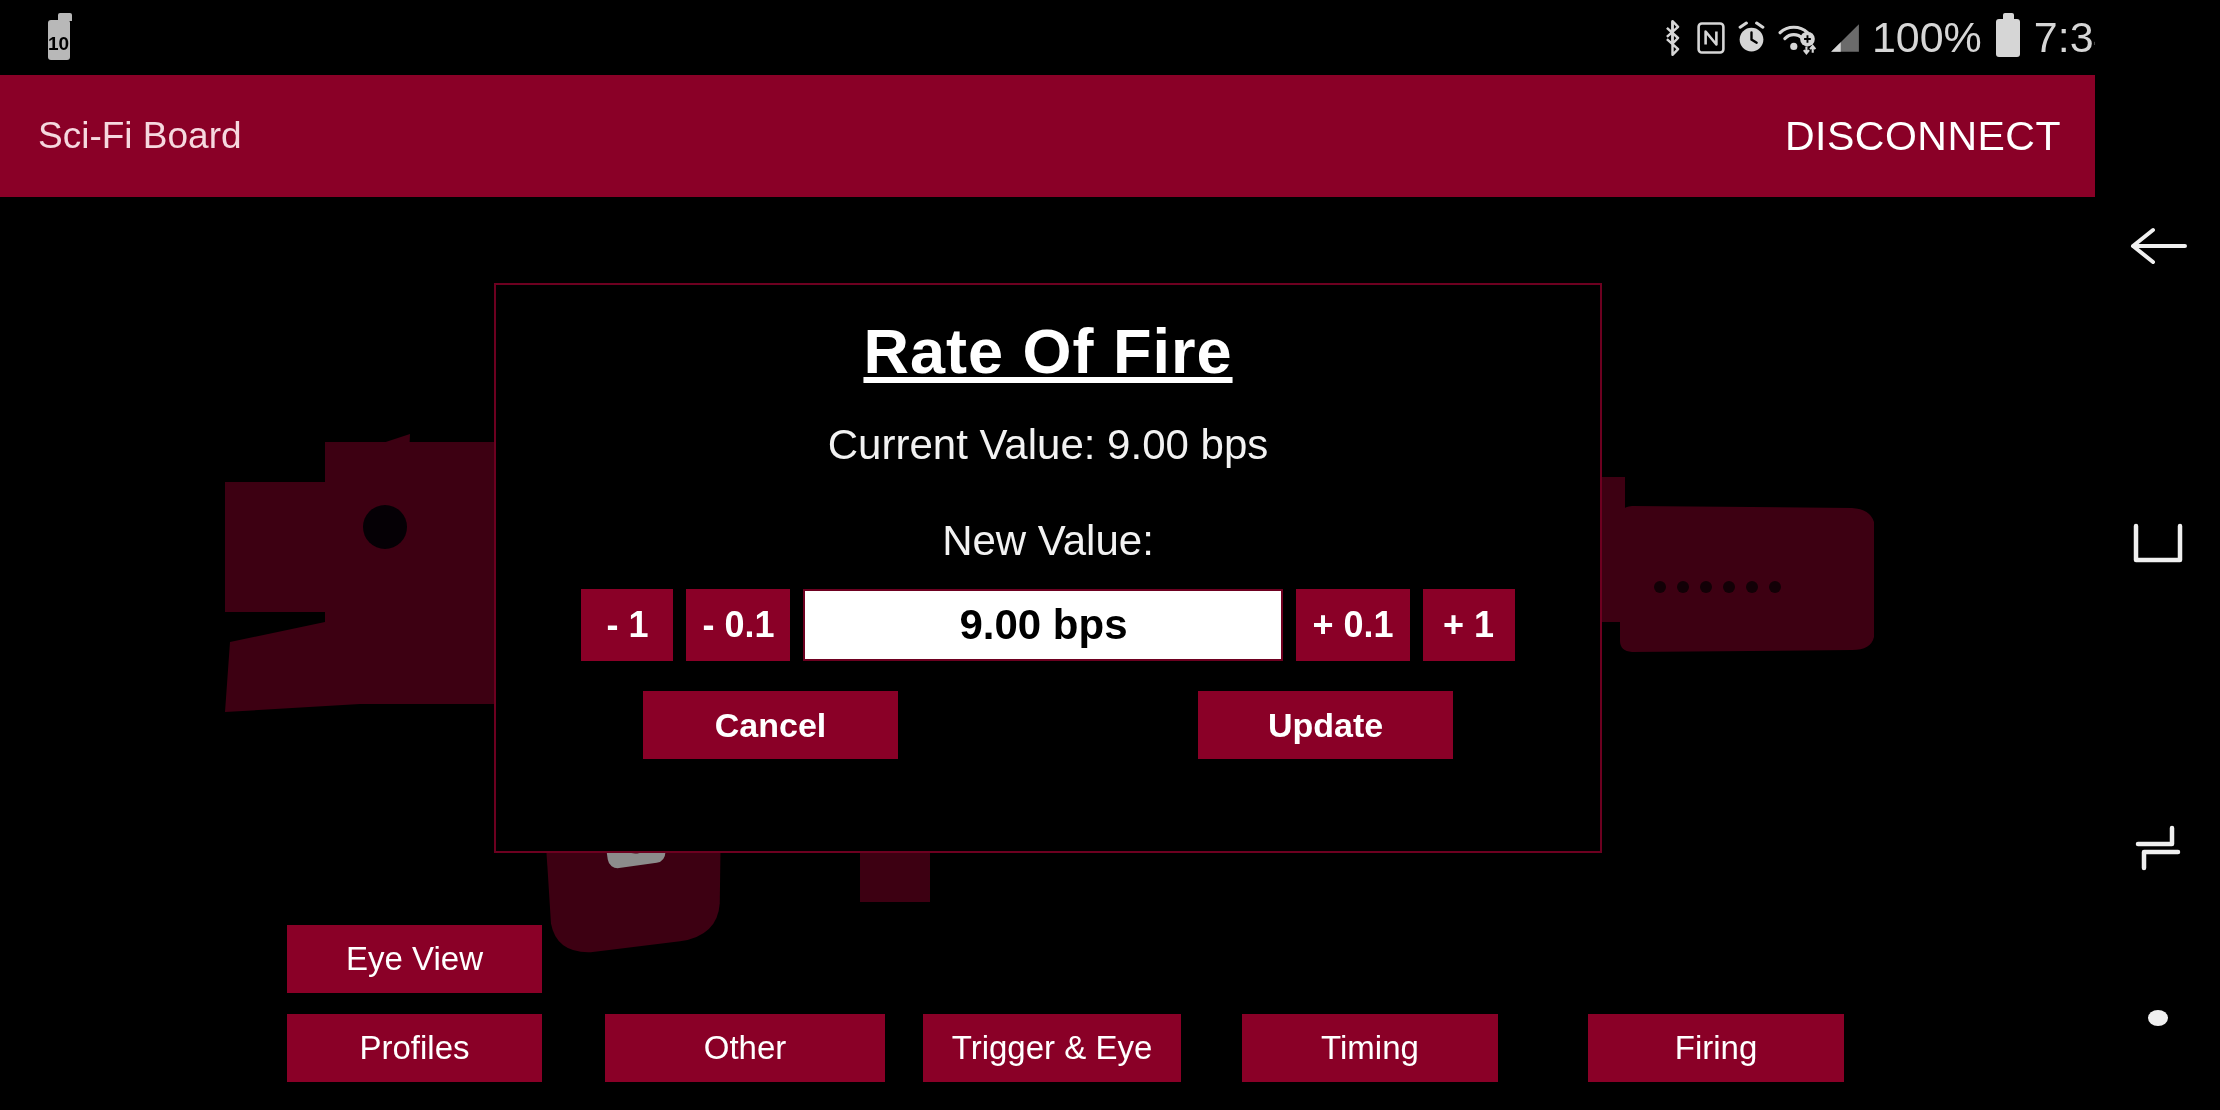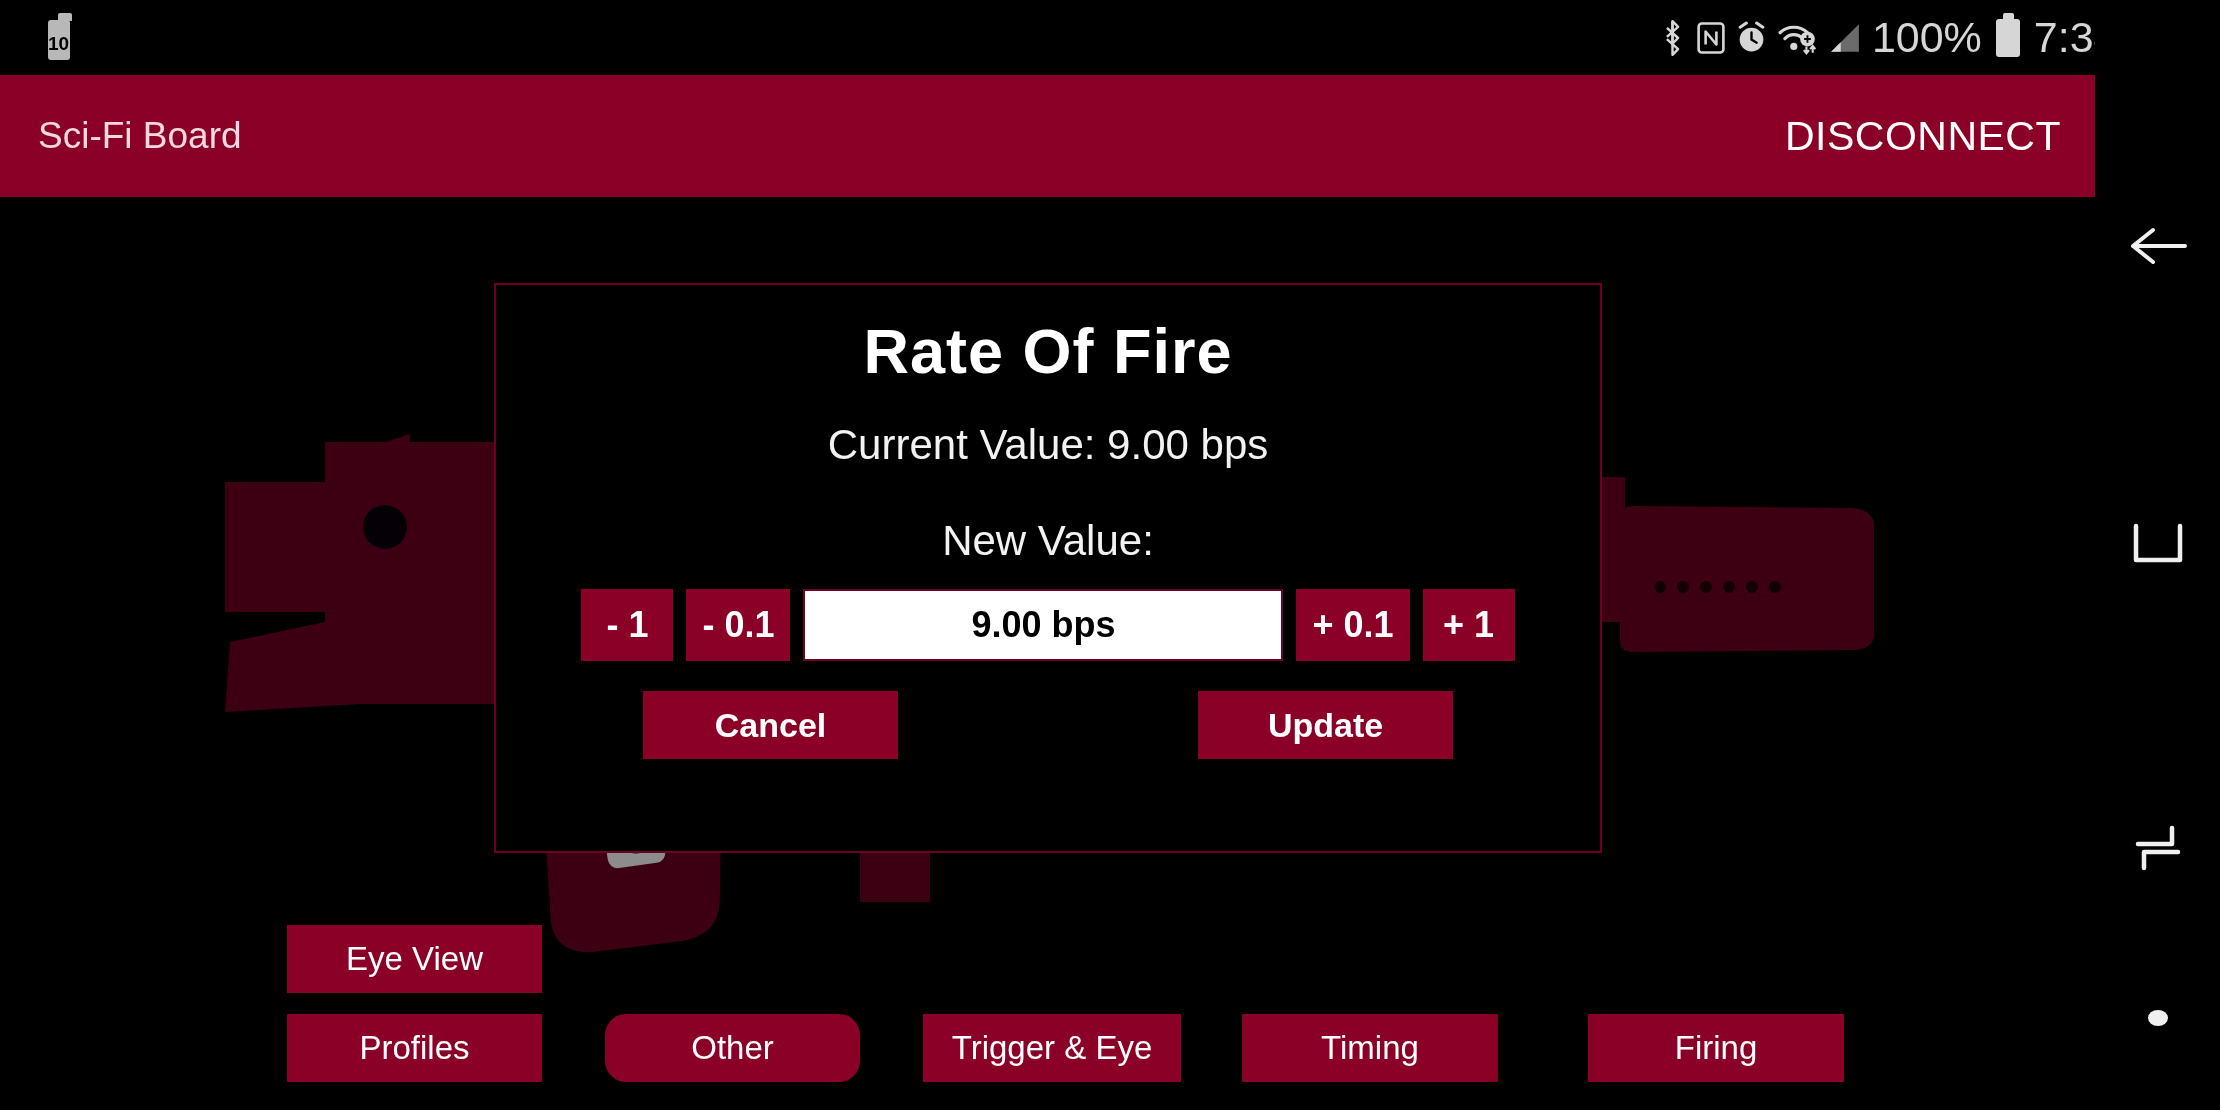--- a/index.html
+++ b/index.html
@@ -139,20 +139,21 @@
     z-index: 30;
   }
   #dialog-title {
     text-align: center;
     color: #ffffff;
     font-size: 63px;
     font-weight: bold;
     margin-top: 30px;
     letter-spacing: 1px;
     font-family: "Liberation Sans", sans-serif;
+    text-decoration: underline;
   }
   #dialog-current {
     text-align: center;
     color: #f2f2f2;
     font-size: 42px;
     margin-top: 34px;
     font-family: "Liberation Sans", sans-serif;
   }
   #dialog-newlabel {
     text-align: center;
@@ -182,21 +183,21 @@
     font-family: "Liberation Sans", sans-serif;
     line-height: 72px;
     text-align: center;
     box-sizing: border-box;
   }
   #value-input {
     width: 480px;
     height: 72px;
     background: #ffffff;
     color: #000000;
-    font-size: 36px;
+    font-size: 42px;
     font-weight: bold;
     text-align: center;
     border: 2px solid #6d0020;
     box-sizing: border-box;
     font-family: "Liberation Sans", sans-serif;
     padding: 0;
     outline: none;
   }
 
   #action-row {
@@ -228,21 +229,21 @@
     height: 68px;
     cursor: pointer;
     z-index: 20;
     font-family: "Liberation Sans", sans-serif;
     text-align: center;
     line-height: 68px;
     padding: 0;
   }
   #btn-eye-view { left: 287px; top: 925px; width: 255px; }
   #btn-profiles { left: 287px; top: 1014px; width: 255px; }
-  #btn-other { left: 605px; top: 1014px; width: 255px; border-radius: 21px; }
+  #btn-other { left: 605px; top: 1014px; width: 280px; }
   #btn-trigger-eye { left: 923px; top: 1014px; width: 258px; }
   #btn-timing { left: 1242px; top: 1014px; width: 256px; }
   #btn-firing { left: 1560px; top: 1014px; width: 256px; margin-left: 28px; }
 
   
   #nav-bar {
     position: absolute;
     right: 0; top: 0;
     width: 125px;
     height: 1110px;

